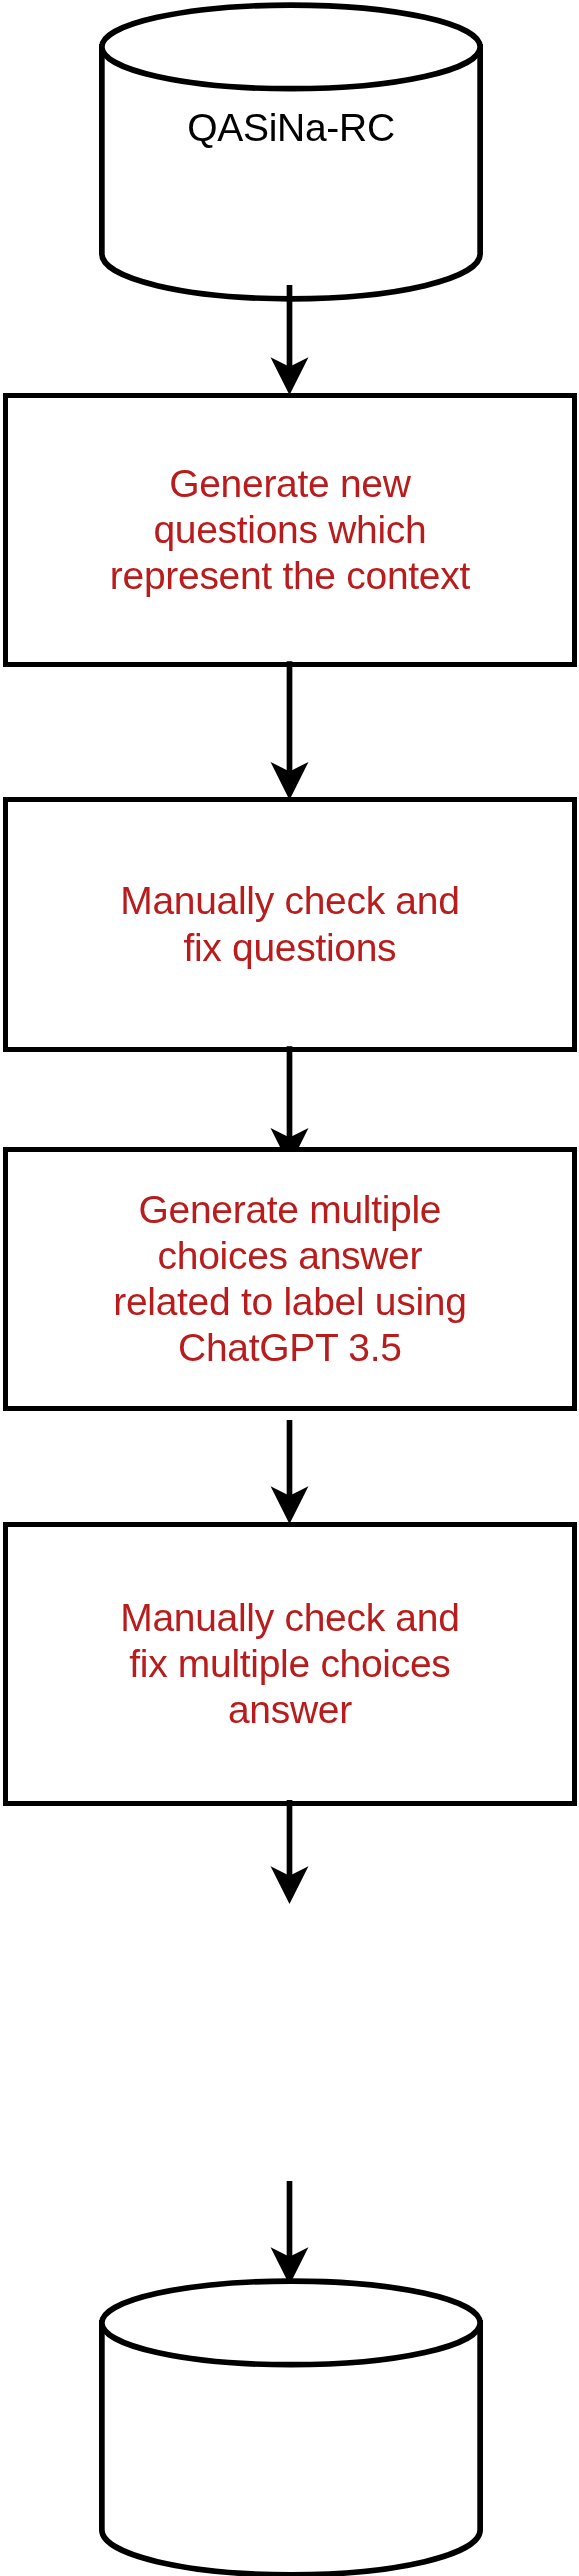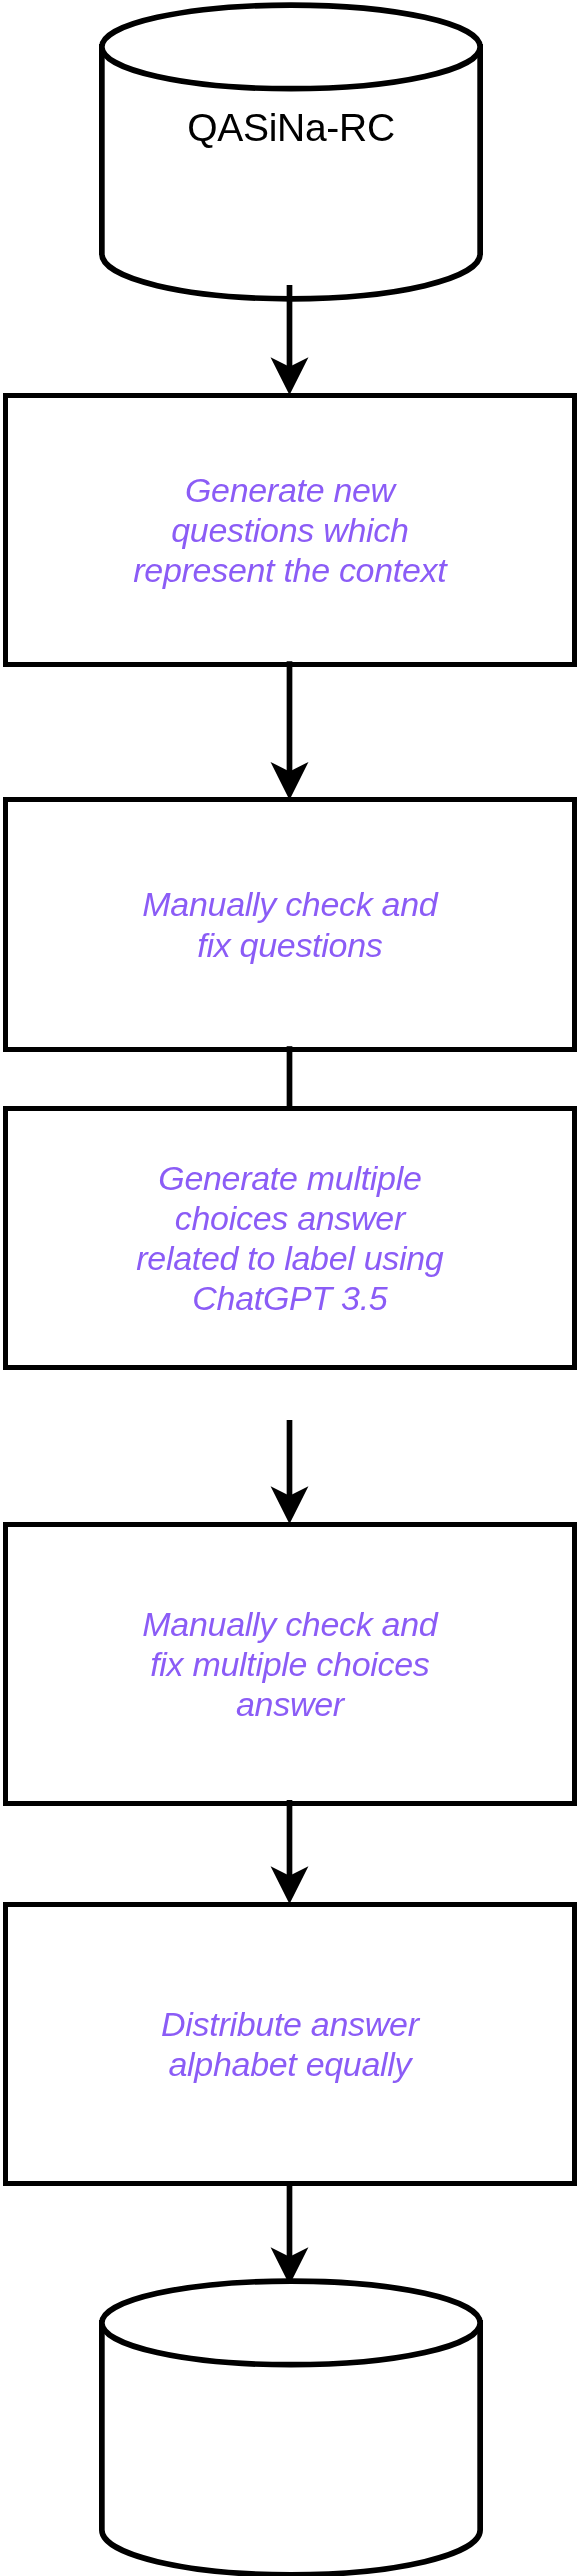--- a/index.html
+++ b/index.html
@@ -25,26 +25,25 @@
     display: flex;
     align-items: center;
     justify-content: center;
     text-align: center;
   }
   .node-box .node-label {
     display: block;
     width: 100%;
     padding: 0 7.6px;
     box-sizing: border-box;
-    font-size: 34px;
+    font-size: 39px;
     line-height: 1.18;
-    color: #8b5cf6;
+    color: #b91c1c;
     white-space: pre-line;
     letter-spacing: -0.3px;
-    font-style: italic;
   }
 
   
   .node-cyl {
     position: absolute;
   }
   .node-cyl svg {
     display: block;
     position: absolute;
     left: 0;
@@ -109,21 +108,21 @@
 fix questions</span>
   </div>
 
   <div class="connector" style="left:261px; top:1046px; width:57px; height:122px;">
     <svg width="57" height="122" viewBox="0 0 60 128" aria-hidden="true">
       <line x1="30" y1="0" x2="30" y2="118" stroke="#000000" stroke-width="6"></line>
       <path d="M 30 126 L 10 86 L 30 96 L 50 86 Z" fill="#000000"></path>
     </svg>
   </div>
 
-  <div class="node-box" style="left:2.9px; top:1106px; width:574px; height:264px;">
+  <div class="node-box" style="left:2.9px; top:1147px; width:574px; height:264px;">
     <span class="node-label">Generate multiple
 choices answer
 related to label using
 ChatGPT 3.5</span>
   </div>
 
   <div class="connector" style="left:261px; top:1420px; width:57px; height:106px;">
     <svg width="57" height="106" viewBox="0 0 60 112" aria-hidden="true">
       <line x1="30" y1="0" x2="30" y2="102" stroke="#000000" stroke-width="6"></line>
       <path d="M 30 110 L 10 70 L 30 80 L 50 70 Z" fill="#000000"></path>
@@ -136,24 +135,20 @@
 answer</span>
   </div>
 
   <div class="connector" style="left:261px; top:1800px; width:57px; height:106px;">
     <svg width="57" height="106" viewBox="0 0 60 112" aria-hidden="true">
       <line x1="30" y1="0" x2="30" y2="102" stroke="#000000" stroke-width="6"></line>
       <path d="M 30 110 L 10 70 L 30 80 L 50 70 Z" fill="#000000"></path>
     </svg>
   </div>
 
-  <div class="node-box" style="left:2.9px; top:1902px; width:574px; height:284px;">
-    <span class="node-label">Distribute answer
-alphabet equally</span>
-  </div>
 
   <div class="connector" style="left:261px; top:2181px; width:57px; height:106px;">
     <svg width="57" height="106" viewBox="0 0 60 112" aria-hidden="true">
       <line x1="30" y1="0" x2="30" y2="102" stroke="#000000" stroke-width="6"></line>
       <path d="M 30 110 L 10 70 L 30 80 L 50 70 Z" fill="#000000"></path>
     </svg>
   </div>
 
   <div class="node-cyl" style="left:99px; top:2278px; width:384px; height:297px;">
     <svg width="384" height="297" viewBox="0 0 404 312" aria-hidden="true">

